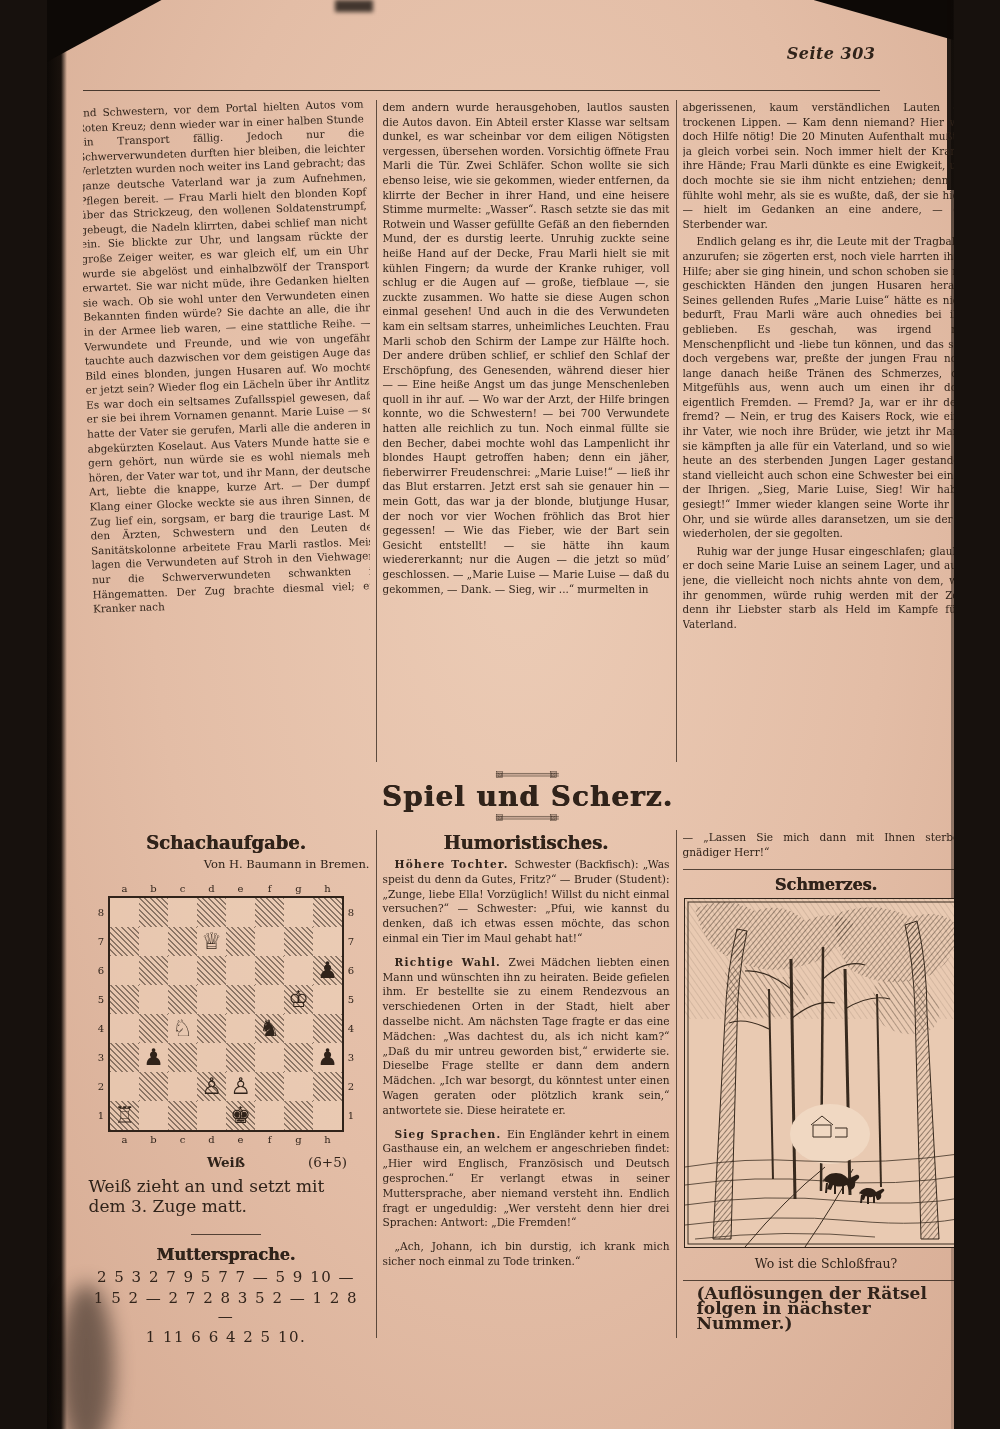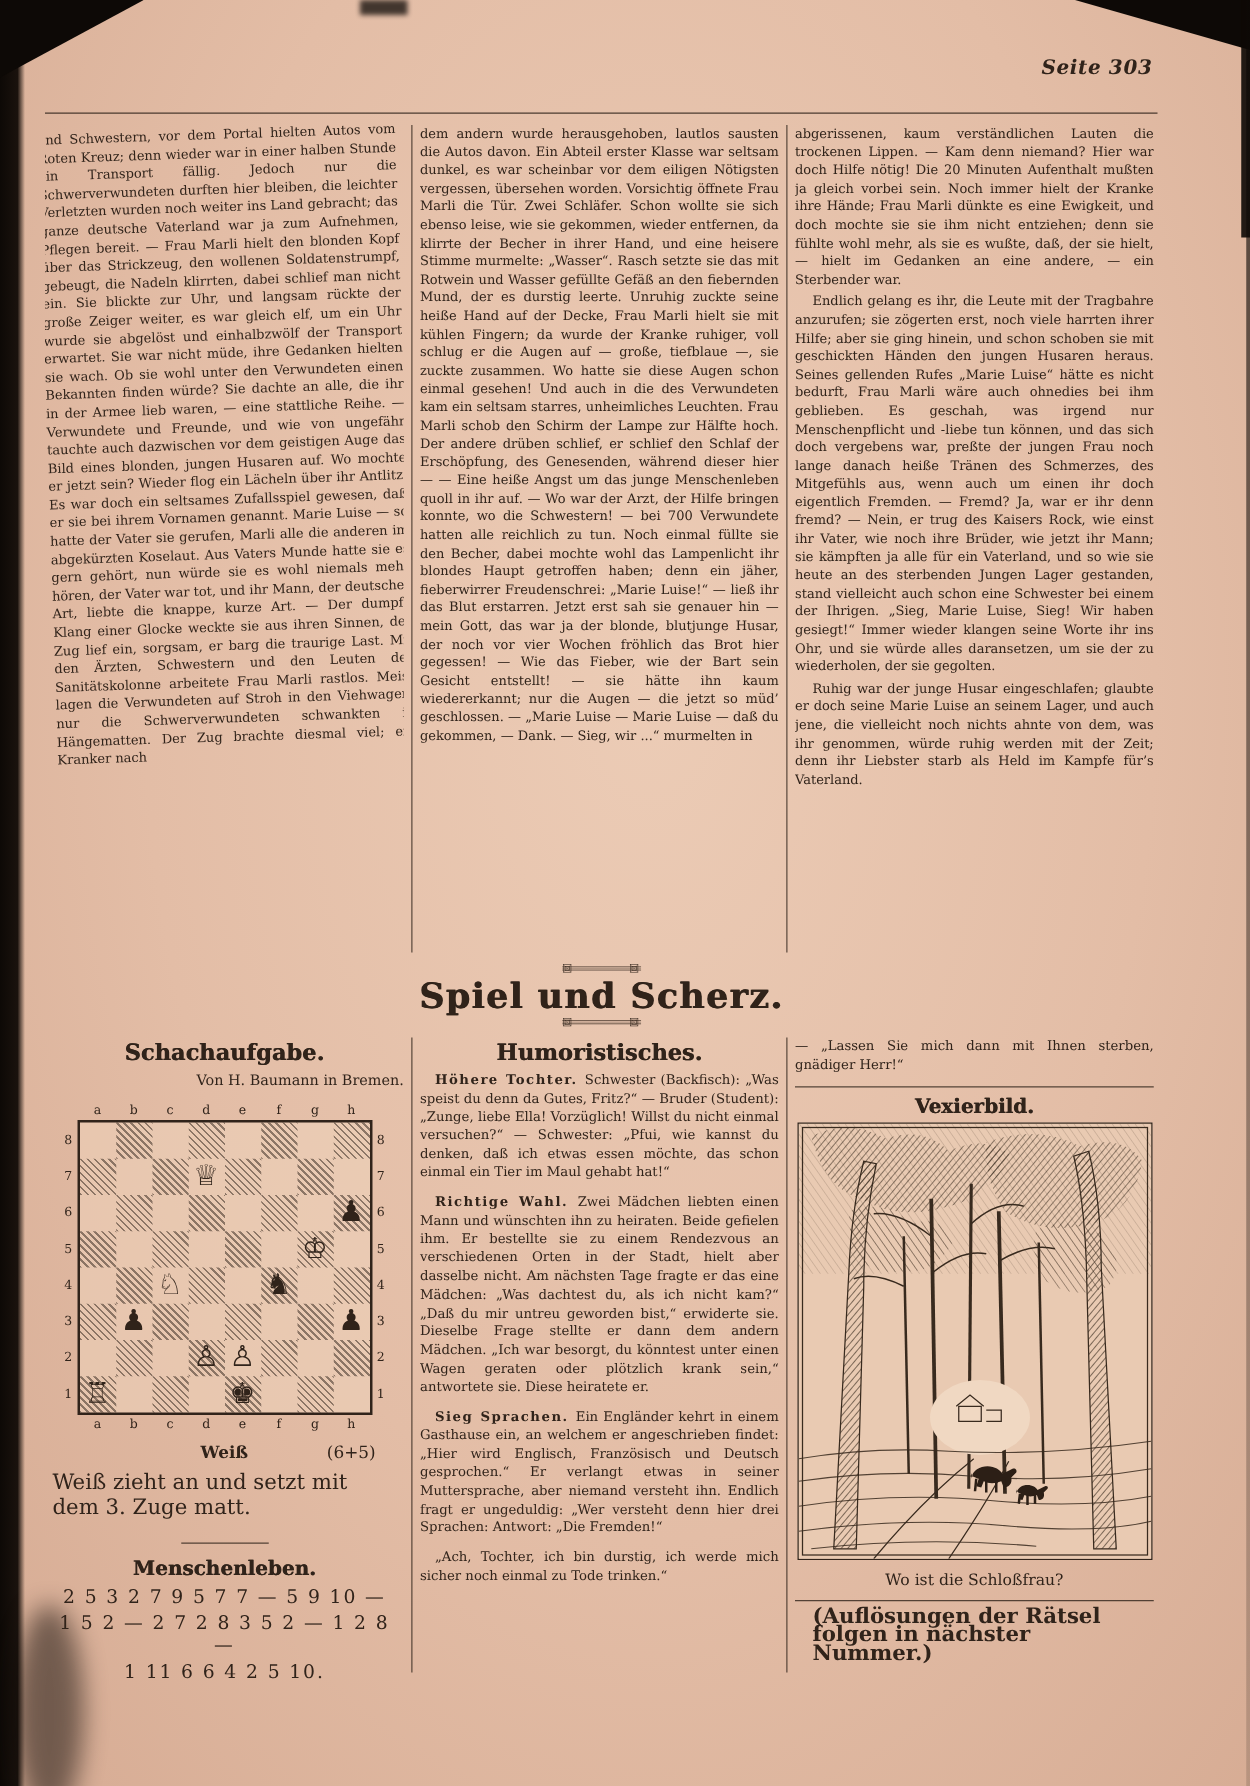--- a/index.html
+++ b/index.html
@@ -1,16 +1,16 @@
 <!DOCTYPE html>
 <html lang="de"><head>
 <meta charset="utf-8">
 <style>
   html,body{margin:0;padding:0;background:#17110d;}
-  .page{position:relative;width:1000px;height:1429px;margin:0 auto;overflow:hidden;
+  .page{position:relative;width:907px;height:1429px;margin:0 auto;overflow:hidden;
     background:radial-gradient(ellipse at 52% 38%, #ecccb6 0%, #e3bda6 55%, #d6ab93 100%);
     font-family:"DejaVu Serif", serif;color:#30231a;}
 
   
   .scan-left{position:absolute;left:0;top:0;bottom:0;width:20px;
     background:linear-gradient(90deg,#0d0906 0%,#1a120d 70%,rgba(26,18,13,0) 100%);}
   .scan-corner-tl{position:absolute;left:0;top:0;width:115px;height:62px;background:#0d0906;
     clip-path:polygon(0 0,100% 0,0 100%);}
   .scan-corner-tr{position:absolute;right:0;top:0;width:140px;height:40px;background:#0d0906;
     clip-path:polygon(0 0,100% 0,100% 100%);}
@@ -286,48 +286,48 @@
             <div class="b-flabel">h</div>
             <div class="b-corner"></div>
           </div>
         </div>
       <div class="caption-row">
         <div class="caption-side">Weiß</div>
         <div class="caption-count">(6+5)</div>
       </div>
       <div class="task">Weiß zieht an und setzt mit dem 3. Zuge matt.</div>
       <div class="mini-rule"></div>
-      <div class="sec-title small">Menschenleben.</div>
+      <div class="sec-title small">Muttersprache.</div>
       <div class="zahlen-lines">
           <p>2 5 3 2 7 9 5 7 7 — 5 9 10 —</p>
           <p>1 5 2 — 2 7 2 8 3 5 2 — 1 2 8 —</p>
           <p>1 11 6 6 4 2 5 10.</p>
         </div>
     </div>
 
     <div class="vdiv"></div>
 
     <div class="l-col">
       <div class="sec-title">Humoristisches.</div>
       <div class="humor-items">
           <p><span class="lead">Höhere Tochter. </span>Schwester (Backfisch): „Was speist du denn da Gutes, Fritz?“ — Bruder (Student): „Zunge, liebe Ella! Vorzüglich! Willst du nicht einmal versuchen?“ — Schwester: „Pfui, wie kannst du denken, daß ich etwas essen möchte, das schon einmal ein Tier im Maul gehabt hat!“</p>
           <p><span class="lead">Richtige Wahl. </span>Zwei Mädchen liebten einen Mann und wünschten ihn zu heiraten. Beide gefielen ihm. Er bestellte sie zu einem Rendezvous an verschiedenen Orten in der Stadt, hielt aber dasselbe nicht. Am nächsten Tage fragte er das eine Mädchen: „Was dachtest du, als ich nicht kam?“ „Daß du mir untreu geworden bist,“ erwiderte sie. Dieselbe Frage stellte er dann dem andern Mädchen. „Ich war besorgt, du könntest unter einen Wagen geraten oder plötzlich krank sein,“ antwortete sie. Diese heiratete er.</p>
           <p><span class="lead">Sieg Sprachen. </span>Ein Engländer kehrt in einem Gasthause ein, an welchem er angeschrieben findet: „Hier wird Englisch, Französisch und Deutsch gesprochen.“ Er verlangt etwas in seiner Muttersprache, aber niemand versteht ihn. Endlich fragt er ungeduldig: „Wer versteht denn hier drei Sprachen: Antwort: „Die Fremden!“</p>
-          <p>„Ach, Tochter, ich bin durstig, ich werde mich sicher noch einmal zu Tode trinken.“</p>
+          <p>„Ach, Johann, ich bin durstig, ich krank mich sicher noch einmal zu Tode trinken.“</p>
         </div>
     </div>
 
     <div class="vdiv"></div>
 
     <div class="l-col">
       <div class="r-cont">
         <p>— „Lassen Sie mich dann mit Ihnen sterben, gnädiger Herr!“</p>
       </div>
       <div class="r-rule"></div>
-      <div class="sec-title small">Vexierbild.</div>
+      <div class="sec-title small">Schmerzes.</div>
       <div class="vex-frame">
         <svg viewBox="0 0 282 348" width="282" height="348">
           <defs>
             <pattern id="hd" width="4" height="4" patternUnits="userSpaceOnUse" patternTransform="rotate(40)">
               <line x1="0" y1="0" x2="0" y2="4" stroke="#382a1e" stroke-width="1"></line>
             </pattern>
             <pattern id="hd2" width="5" height="5" patternUnits="userSpaceOnUse" patternTransform="rotate(-35)">
               <line x1="0" y1="0" x2="0" y2="5" stroke="#382a1e" stroke-width="0.8"></line>
             </pattern>
           </defs>

